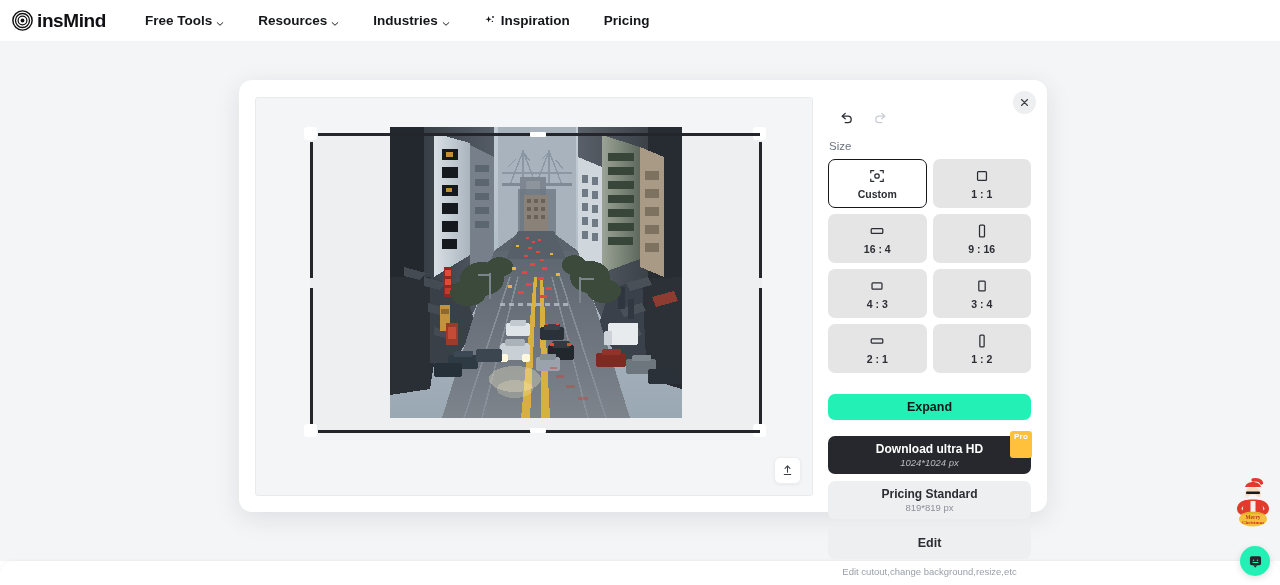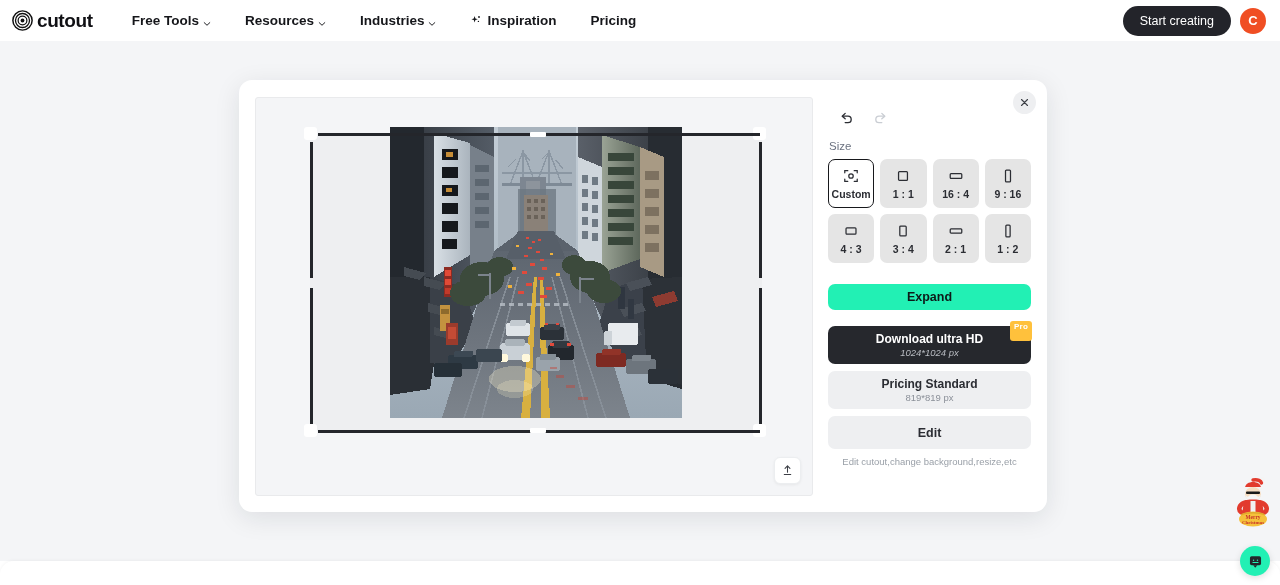--- a/index.html
+++ b/index.html
@@ -123,21 +123,21 @@
   }
   .history { display: flex; align-items: center; gap: 17px; padding: 12px 0 0 10px; }
   .hist-btn {
     width: 17px; height: 17px; background: none; border: none;
     cursor: pointer; padding: 0; display: flex; align-items: center; justify-content: center;
   }
   .panel-label {
     font-size: 11.5px; color: #6b7280; margin: 14px 0 7px 1px;
   }
   .size-grid {
-    display: grid; grid-template-columns: repeat(4, 1fr);
+    display: grid; grid-template-columns: repeat(2, 1fr);
     gap: 6px;
   }
   .size-tile {
     height: 49px; border-radius: 7px; background: #e5e5e5;
     border: 1.6px solid transparent;
     display: flex; flex-direction: column; align-items: center; justify-content: center;
     gap: 4px; cursor: pointer;
   }
   .size-tile.selected { background: #ffffff; border-color: #17181c; }
   .size-tile .glyph { height: 16px; display: flex; align-items: center; justify-content: center; }
@@ -163,21 +163,21 @@
   .dl-hd { background: #26282d; }
   .dl-hd .t1 { font-size: 12px; font-weight: 700; color: #ffffff; }
   .dl-hd .t2 { font-size: 9.5px; color: #b9bcc2; font-style: italic; }
   .dl-std { background: #eeeff1; }
   .dl-std .t1 { font-size: 12px; font-weight: 700; color: #2b2d33; }
   .dl-std .t2 { font-size: 9.5px; color: #8b9099; }
   .pro-badge {
     position: absolute; right: -1px; top: -5px;
     background: #ffc13c; color: #ffffff;
     font-size: 8px; font-weight: 700;
-    padding: 1px 4px 10px; border-radius: 3px;
+    padding: 1px 4px 17px; border-radius: 3px;
     letter-spacing: 0.2px;
   }
   .edit-btn {
     width: 100%; height: 33px; margin-top: 7px;
     background: #eeeff1; color: #2b2d33;
     border: none; border-radius: 7px; cursor: pointer;
     font-size: 12.5px; font-weight: 700;
     font-family: "Liberation Sans", sans-serif;
   }
   .edit-hint {
@@ -209,21 +209,21 @@
   <div class="header">
     <div class="logo">
       <span class="logo-mark">
         <svg viewBox="0 0 24 24">
           <circle cx="12" cy="12" r="11" fill="none" stroke="#111" stroke-width="1.7"></circle>
           <circle cx="12" cy="12" r="8" fill="none" stroke="#111" stroke-width="1.5"></circle>
           <circle cx="12" cy="12" r="5" fill="none" stroke="#111" stroke-width="1.4"></circle>
           <circle cx="12" cy="12" r="2.2" fill="#111"></circle>
         </svg>
       </span>
-      <span class="logo-text">cutout</span>
+      <span class="logo-text">insMind</span>
     </div>
 
     <div class="nav">
       <div class="nav-item">
         <span>Free Tools</span>
         <span class="caret">
           <svg viewBox="0 0 10 10">
               <path d="M1.5 3.3 5 6.6l3.5-3.3" fill="none" stroke="#15161a" stroke-width="1.2" stroke-linecap="round"></path>
             </svg>
         </span>
@@ -252,24 +252,20 @@
             <circle cx="8.4" cy="6.4" r="0.7" fill="#15161a"></circle>
           </svg>
         </span>
         <span>Inspiration</span>
       </div>
       <div class="nav-item">
         <span>Pricing</span>
       </div>
     </div>
 
-    <div class="header-right">
-      <button class="start-btn">Start creating</button>
-      <div class="avatar">C</div>
-    </div>
   </div>
 
   <div class="modal">
 
     <button class="close-btn">
       <svg viewBox="0 0 12 12" width="9" height="9">
         <path d="M2 2 10 10 M10 2 2 10" stroke="#3c3f46" stroke-width="1.5" stroke-linecap="round" fill="none"></path>
       </svg>
     </button>
 

